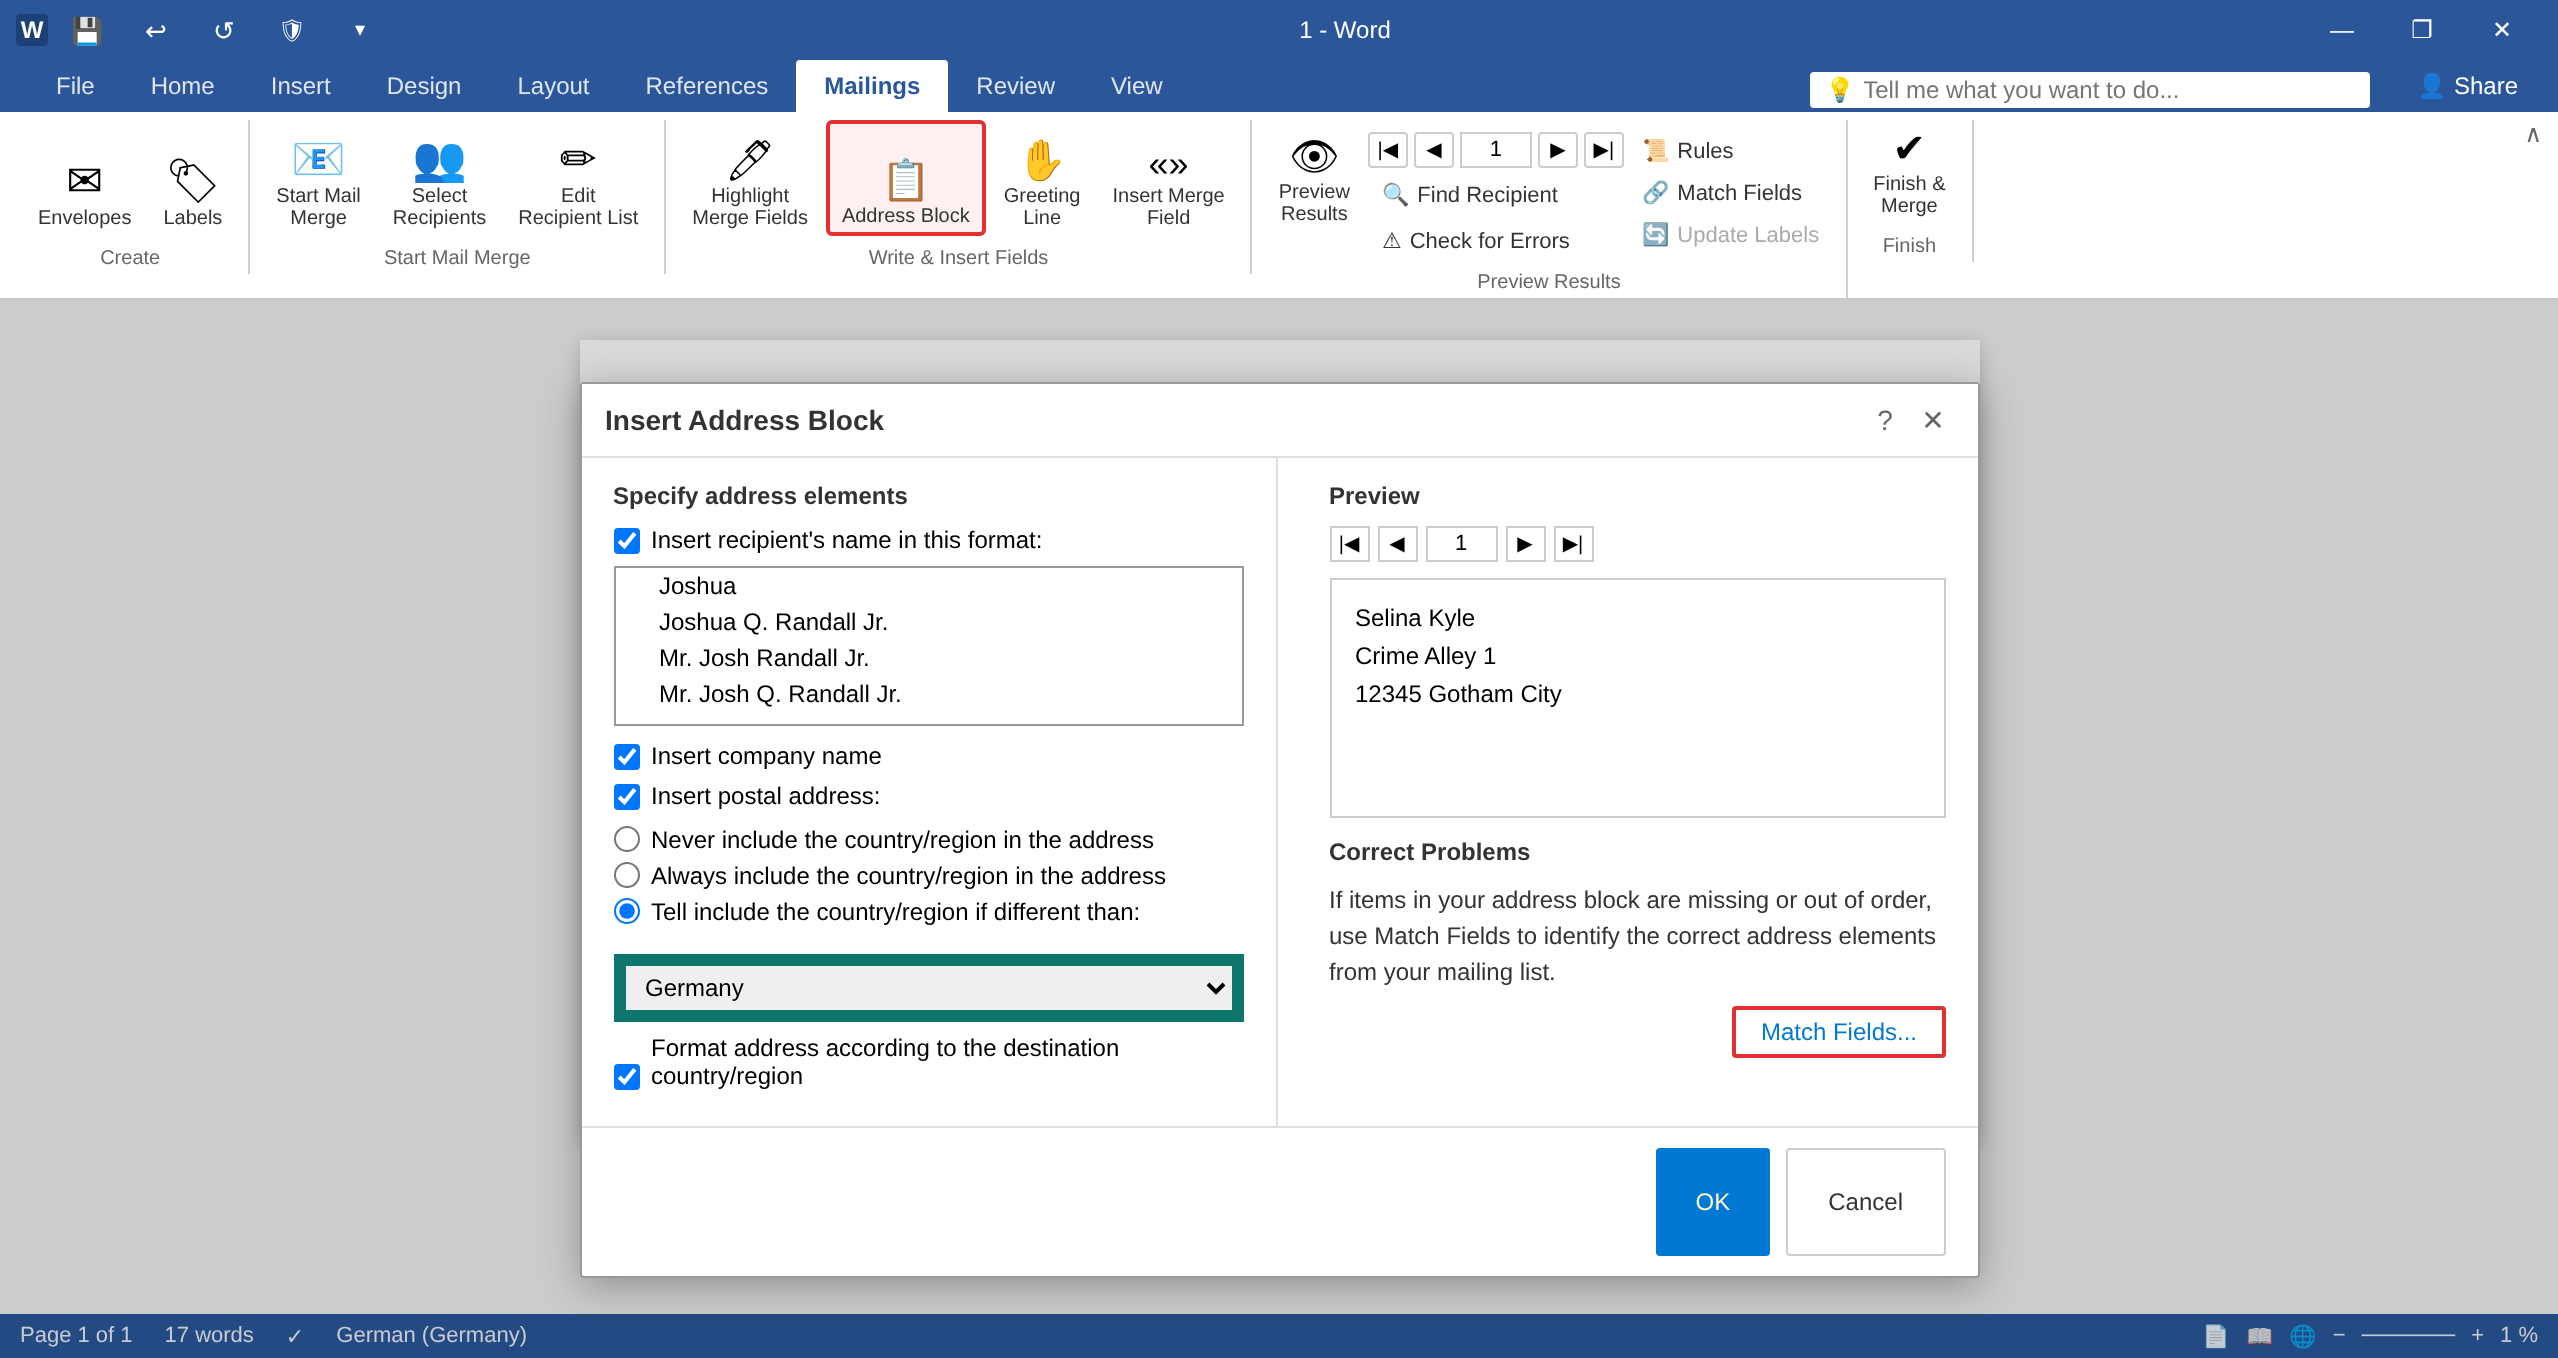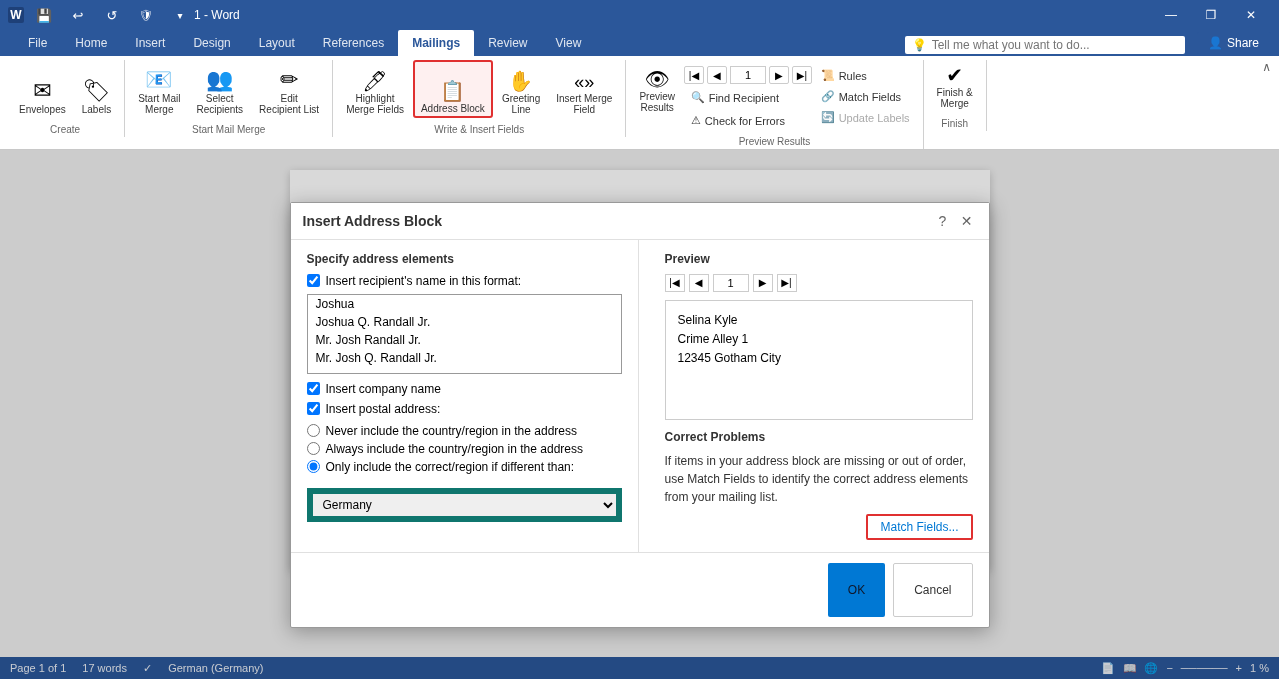--- a/index.html
+++ b/index.html
@@ -35,46 +35,46 @@
     .dialog-overlay { position: absolute; top: 0; left: 0; right: 0; bottom: 0; background: rgba(0,0,0,0.15); display: flex; align-items: center; justify-content: center; z-index: 100; }
     .dialog { background: white; border: 1px solid #999; box-shadow: 0 4px 20px rgba(0,0,0,0.3); width: 700px; border-radius: 2px; }
     .dialog-title-bar { display: flex; align-items: center; justify-content: space-between; padding: 8px 12px; background: white; border-bottom: 1px solid #e0e0e0; }
     .dialog-title { font-size: 14px; font-weight: 600; color: #333; }
     .dialog-title-btns { display: flex; gap: 4px; }
     .dialog-title-btn { width: 20px; height: 20px; border: none; background: transparent; cursor: pointer; font-size: 14px; color: #666; display: flex; align-items: center; justify-content: center; border-radius: 2px; }
     .dialog-body { display: flex; gap: 10px; }
     .dialog-left { flex: 1; padding: 12px 16px; border-right: 1px solid #e0e0e0; }
     .dialog-right { width: 340px; padding: 12px 16px; }
     .section-title { font-size: 12px; font-weight: 600; color: #333; margin-bottom: 8px; }
-    .checkbox-row { display: flex; align-items: flex-start; gap: 6px; margin-bottom: 6px; font-size: 12px; }
+    .checkbox-row { display: flex; align-items: flex-end; gap: 6px; margin-bottom: 6px; font-size: 12px; }
     .checkbox-row input[type="checkbox"] { cursor: pointer; }
     .name-list { border: 1px solid #999; width: 100%; height: 80px; overflow-y: scroll; font-size: 12px; margin-bottom: 8px; }
-    .name-list-item { padding: 2px 8px; cursor: pointer; }
+    .name-list-item { padding: 2px 8px; cursor: pointer; margin-left: 14px; }
     .radio-group { margin: 8px 0; }
     .radio-row { display: flex; align-items: center; gap: 6px; margin-bottom: 4px; font-size: 12px; }
     .radio-row input[type="radio"] { cursor: pointer; }
     .select-dropdown { width: 100%; padding: 3px 6px; border: 6px solid #0f766e; font-size: 12px; margin: 6px 0; }
     .preview-box { border: 1px solid #ccc; background: white; min-height: 120px; padding: 10px 12px; font-size: 12px; margin-bottom: 10px; line-height: 1.6; }
     .preview-nav { display: flex; align-items: center; gap: 4px; margin-bottom: 8px; }
     .preview-nav-btn { width: 20px; height: 18px; border: 1px solid #ccc; background: white; cursor: pointer; font-size: 10px; display: flex; align-items: center; justify-content: center; }
     .preview-nav-input { width: 36px; height: 18px; border: 1px solid #ccc; text-align: center; font-size: 11px; }
     .correct-problems { margin-top: 8px; }
     .correct-problems p { font-size: 12px; color: #333; line-height: 1.5; margin-bottom: 8px; }
     .match-fields-btn { border: 1px solid #0078d4; background: white; color: #0078d4; padding: 4px 12px; font-size: 12px; cursor: pointer; border-radius: 2px; border: 2px solid #e03030; float: right; }
     .dialog-footer { display: flex; justify-content: flex-end; gap: 8px; padding: 10px 16px; border-top: 1px solid #e0e0e0; }
-    .ok-btn { background: #0078d4; color: #0f172a; border: none; padding: 20px 20px; font-size: 12px; cursor: pointer; border-radius: 2px; }
+    .ok-btn { background: #0078d4; color: #fef9c3; border: none; padding: 20px 20px; font-size: 12px; cursor: pointer; border-radius: 2px; }
     .cancel-btn { background: white; color: #333; border: 1px solid #ccc; padding: 5px 20px; font-size: 12px; cursor: pointer; border-radius: 2px; }
 
     
     .app { display: flex; flex-direction: column; height: 679px; width: 1279px; position: relative; }
     .content-area { flex: 1; display: flex; flex-direction: column; background: #f0f0f0; position: relative; overflow: hidden; }
 
     .ribbon-top-row { display: flex; align-items: center; justify-content: space-between; background: #2b579a; height: 30px; padding: 0 8px; }
     .ribbon-top-left { display: flex; align-items: center; gap: 6px; }
-    .ribbon-top-title { color: white; font-size: 12px; flex: 1; }
+    .ribbon-top-title { color: white; font-size: 12px; flex: 1; text-align: center; }
     .ribbon-top-right { display: flex; align-items: center; gap: 0; }
 
     .qat-btn { background: transparent; border: none; color: white; font-size: 13px; cursor: pointer; padding: 2px 5px; width: 28px; height: 28px; display: flex; align-items: center; justify-content: center; }
 
     .ribbon-tab-row { background: #2b579a; display: flex; padding-left: 14px; }
 
     .collapse-btn { position: absolute; right: 8px; top: 4px; background: transparent; border: none; color: #666; cursor: pointer; font-size: 12px; }
 
     
     .name-list::-webkit-scrollbar { width: 12px; }
@@ -292,31 +292,35 @@
               <div class="radio-row">
                 <input type="radio" name="country" id="radioNever" style="">
                 <label for="radioNever">Never include the country/region in the address</label>
               </div>
               <div class="radio-row">
                 <input type="radio" name="country" id="radioAlways" style="">
                 <label for="radioAlways">Always include the country/region in the address</label>
               </div>
               <div class="radio-row">
                 <input type="radio" name="country" id="radioOnly" checked="" style="">
-                <label for="radioOnly">Only include the correct/region if different than:</label>
+                <label for="radioOnly">Tell include the country/region if different than:</label>
               </div>
             </div>
 
             <select class="select-dropdown">
               <option>Germany</option>
               <option>United States</option>
               <option>United Kingdom</option>
               <option>France</option>
             </select>
 
+            <div class="checkbox-row">
+              <input type="checkbox" id="formatAddr" checked="" style="">
+              <label for="formatAddr">Format address according to the destination country/region</label>
+            </div>
           </div>
 
           <div class="dialog-right">
             <div class="section-title">Preview</div>
 
             <div class="preview-nav">
               <button class="preview-nav-btn">|◀</button>
               <button class="preview-nav-btn">◀</button>
               <input class="preview-nav-input" type="text" value="1" style="">
               <button class="preview-nav-btn">▶</button>

